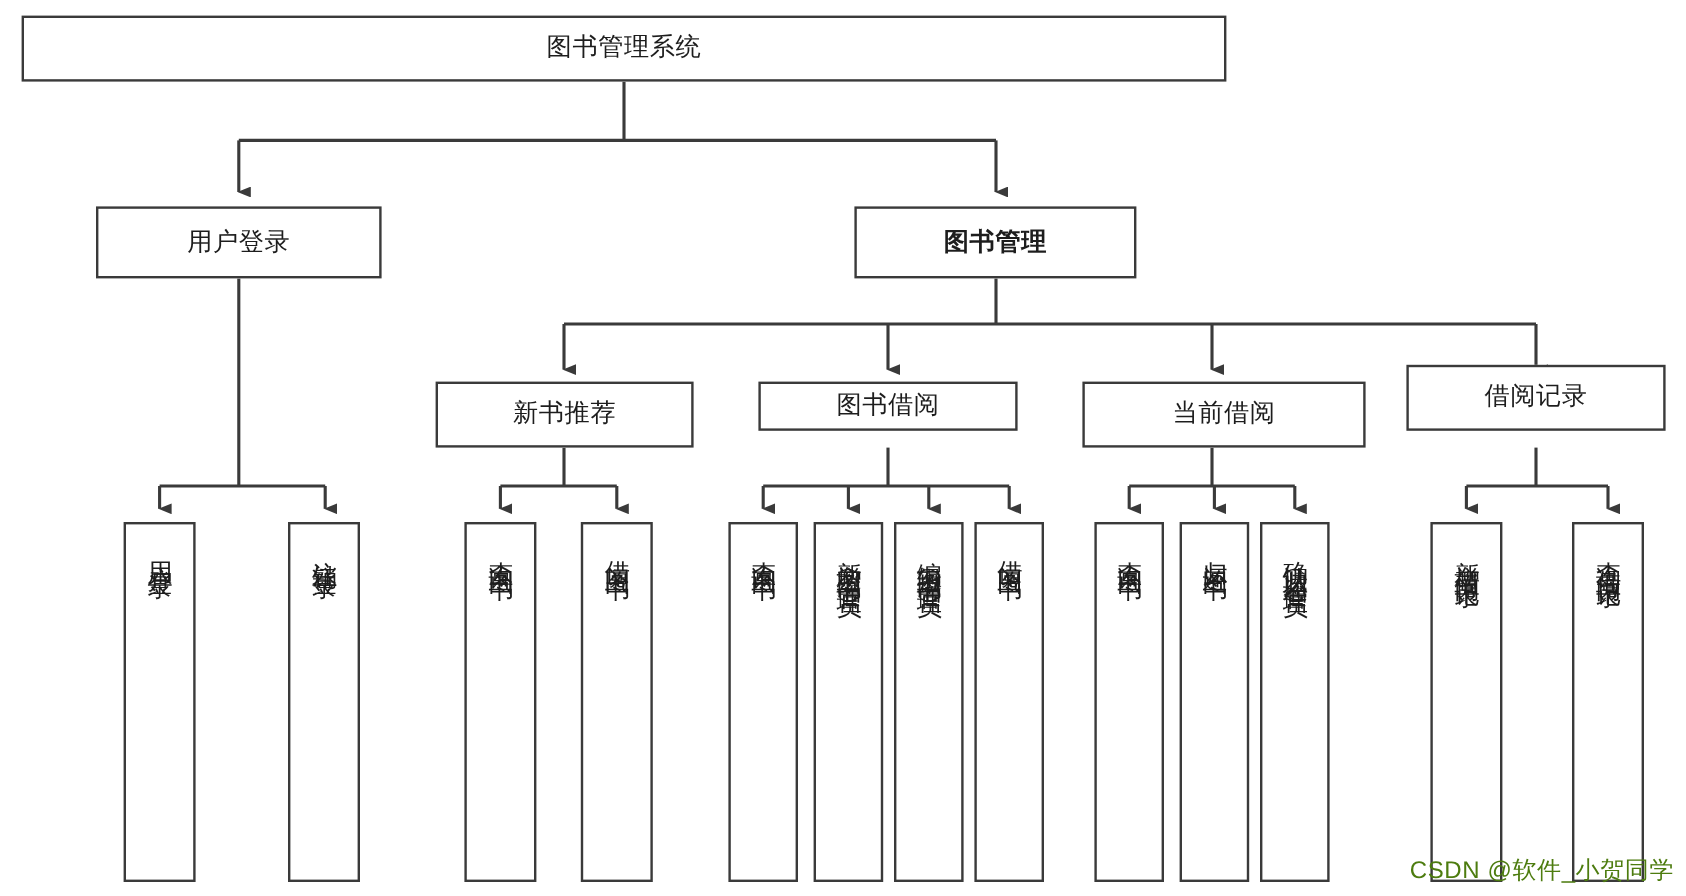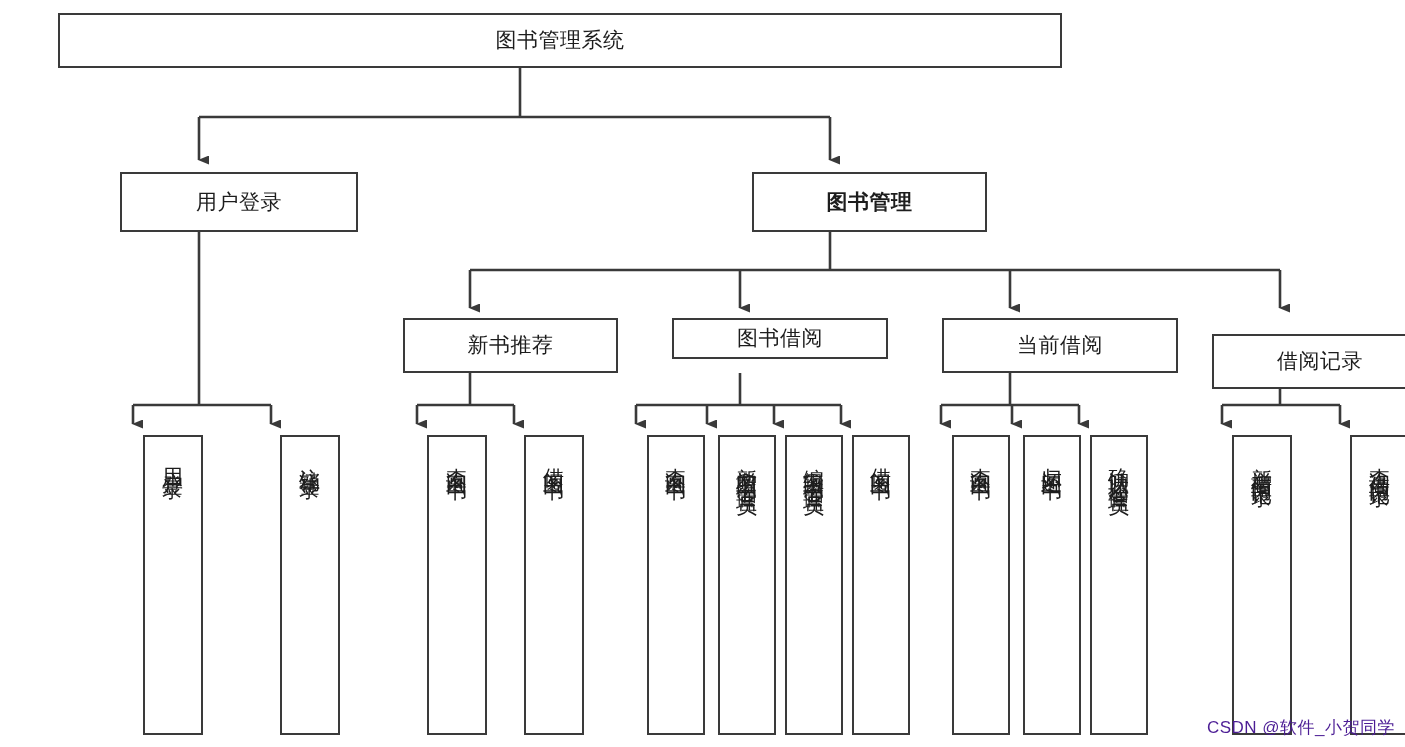--- a/index.html
+++ b/index.html
@@ -22,21 +22,20 @@
     height: 747px;
   }
   .node-box {
     position: absolute;
     box-sizing: border-box;
     background: #ffffff;
     border: 2px solid #3a3a3a;
     display: flex;
     align-items: center;
     justify-content: center;
-    margin-left: 40px;
   }
   .node-label-h {
     font-size: 21px;
     color: #1d1d1d;
     line-height: 1.15;
     letter-spacing: 0.5px;
     white-space: nowrap;
     text-align: center;
   }
   .node-box.vertical {
@@ -59,22 +58,22 @@
     left: 0;
     top: 0;
     width: 1405px;
     height: 747px;
     pointer-events: none;
   }
   #watermark {
     position: absolute;
     right: 10px;
     bottom: 8px;
-    font-size: 17px;
-    color: #4c1d95;
+    font-size: 20px;
+    color: #4d7c0f;
     white-space: nowrap;
     letter-spacing: 0.5px;
   }
 </style>
 </head>
 <body>
 
 <div id="diagram-root">
 
   <svg id="connectors" viewBox="0 0 1405 747" width="1405" height="747" aria-hidden="true">
@@ -142,21 +141,21 @@
 
   <div class="node-box" id="node-l3-0" style="left: 363px; top: 318px; width: 215px; height: 55px;">
     <span class="node-label-h">新书推荐</span>
   </div>
   <div class="node-box" id="node-l3-1" style="left: 632px; top: 318px; width: 216px; height: 41px;">
     <span class="node-label-h">图书借阅</span>
   </div>
   <div class="node-box" id="node-l3-2" style="left: 902px; top: 318px; width: 236px; height: 55px;">
     <span class="node-label-h">当前借阅</span>
   </div>
-  <div class="node-box" id="node-l3-3" style="left: 1172px; top: 334px; width: 216px; height: 55px;">
+  <div class="node-box" id="node-l3-3" style="left: 1172px; top: 304px; width: 216px; height: 55px;">
     <span class="node-label-h">借阅记录</span>
   </div>
 
   <div class="node-box vertical" id="node-leaf-0" style="left: 103px; top: 435px; width: 60px; height: 300px;">
     <span class="node-label-v">用户登录</span>
   </div>
   <div class="node-box vertical" id="node-leaf-1" style="left: 240px; top: 435px; width: 60px; height: 300px;">
     <span class="node-label-v">注销登录</span>
   </div>
   <div class="node-box vertical" id="node-leaf-2" style="left: 387px; top: 435px; width: 60px; height: 300px;">

